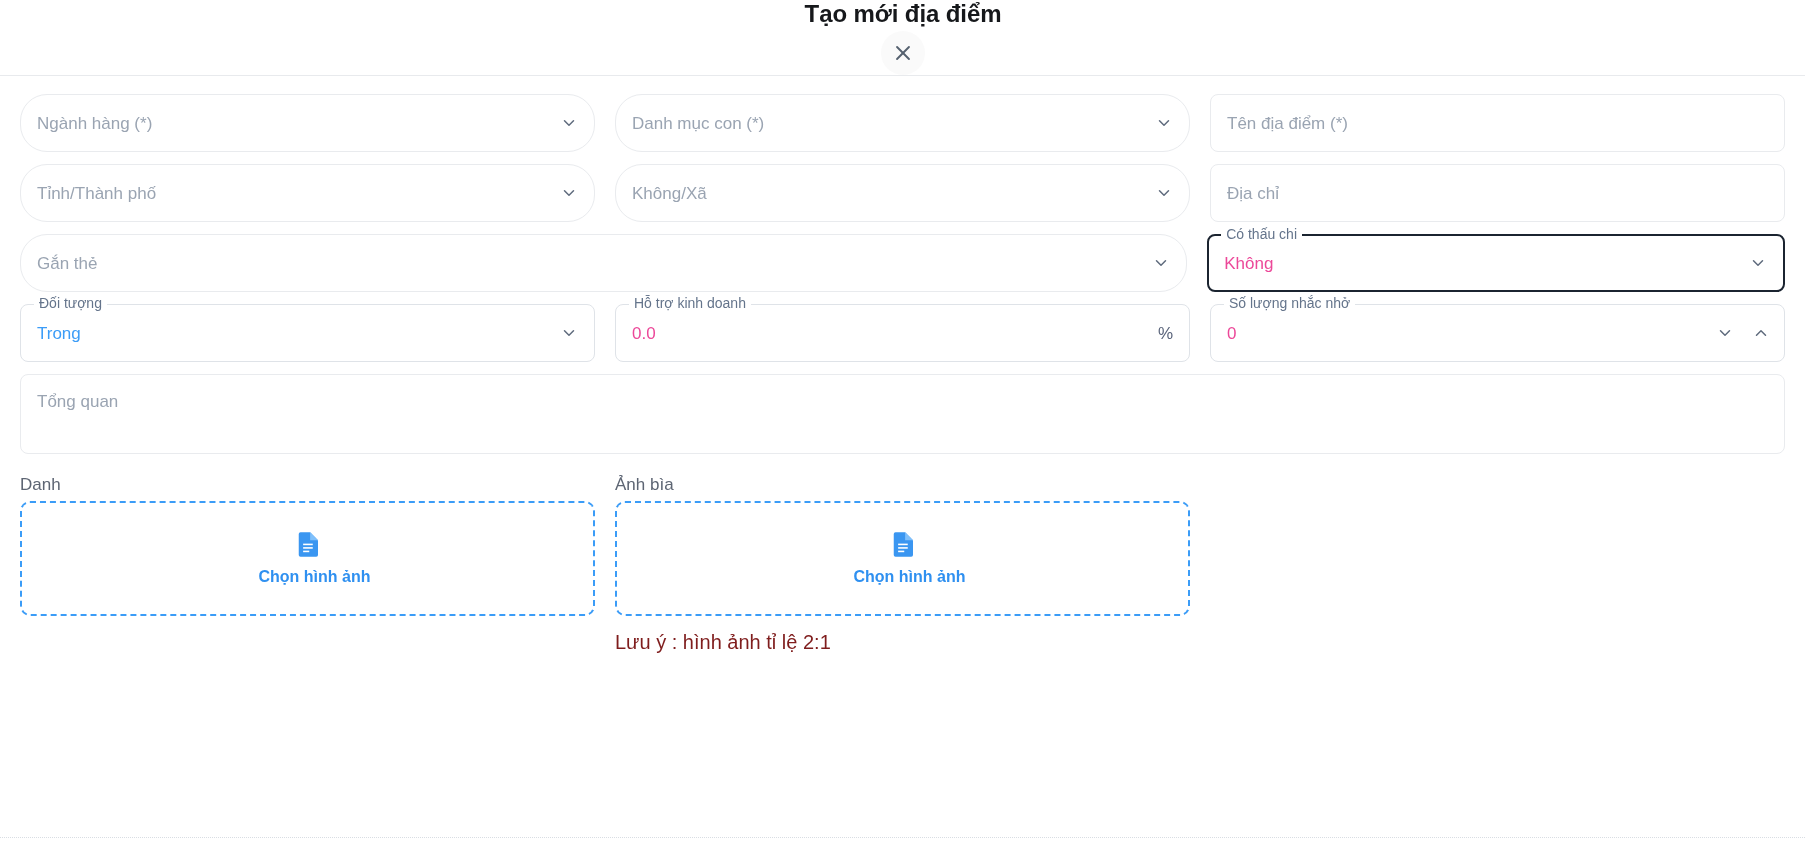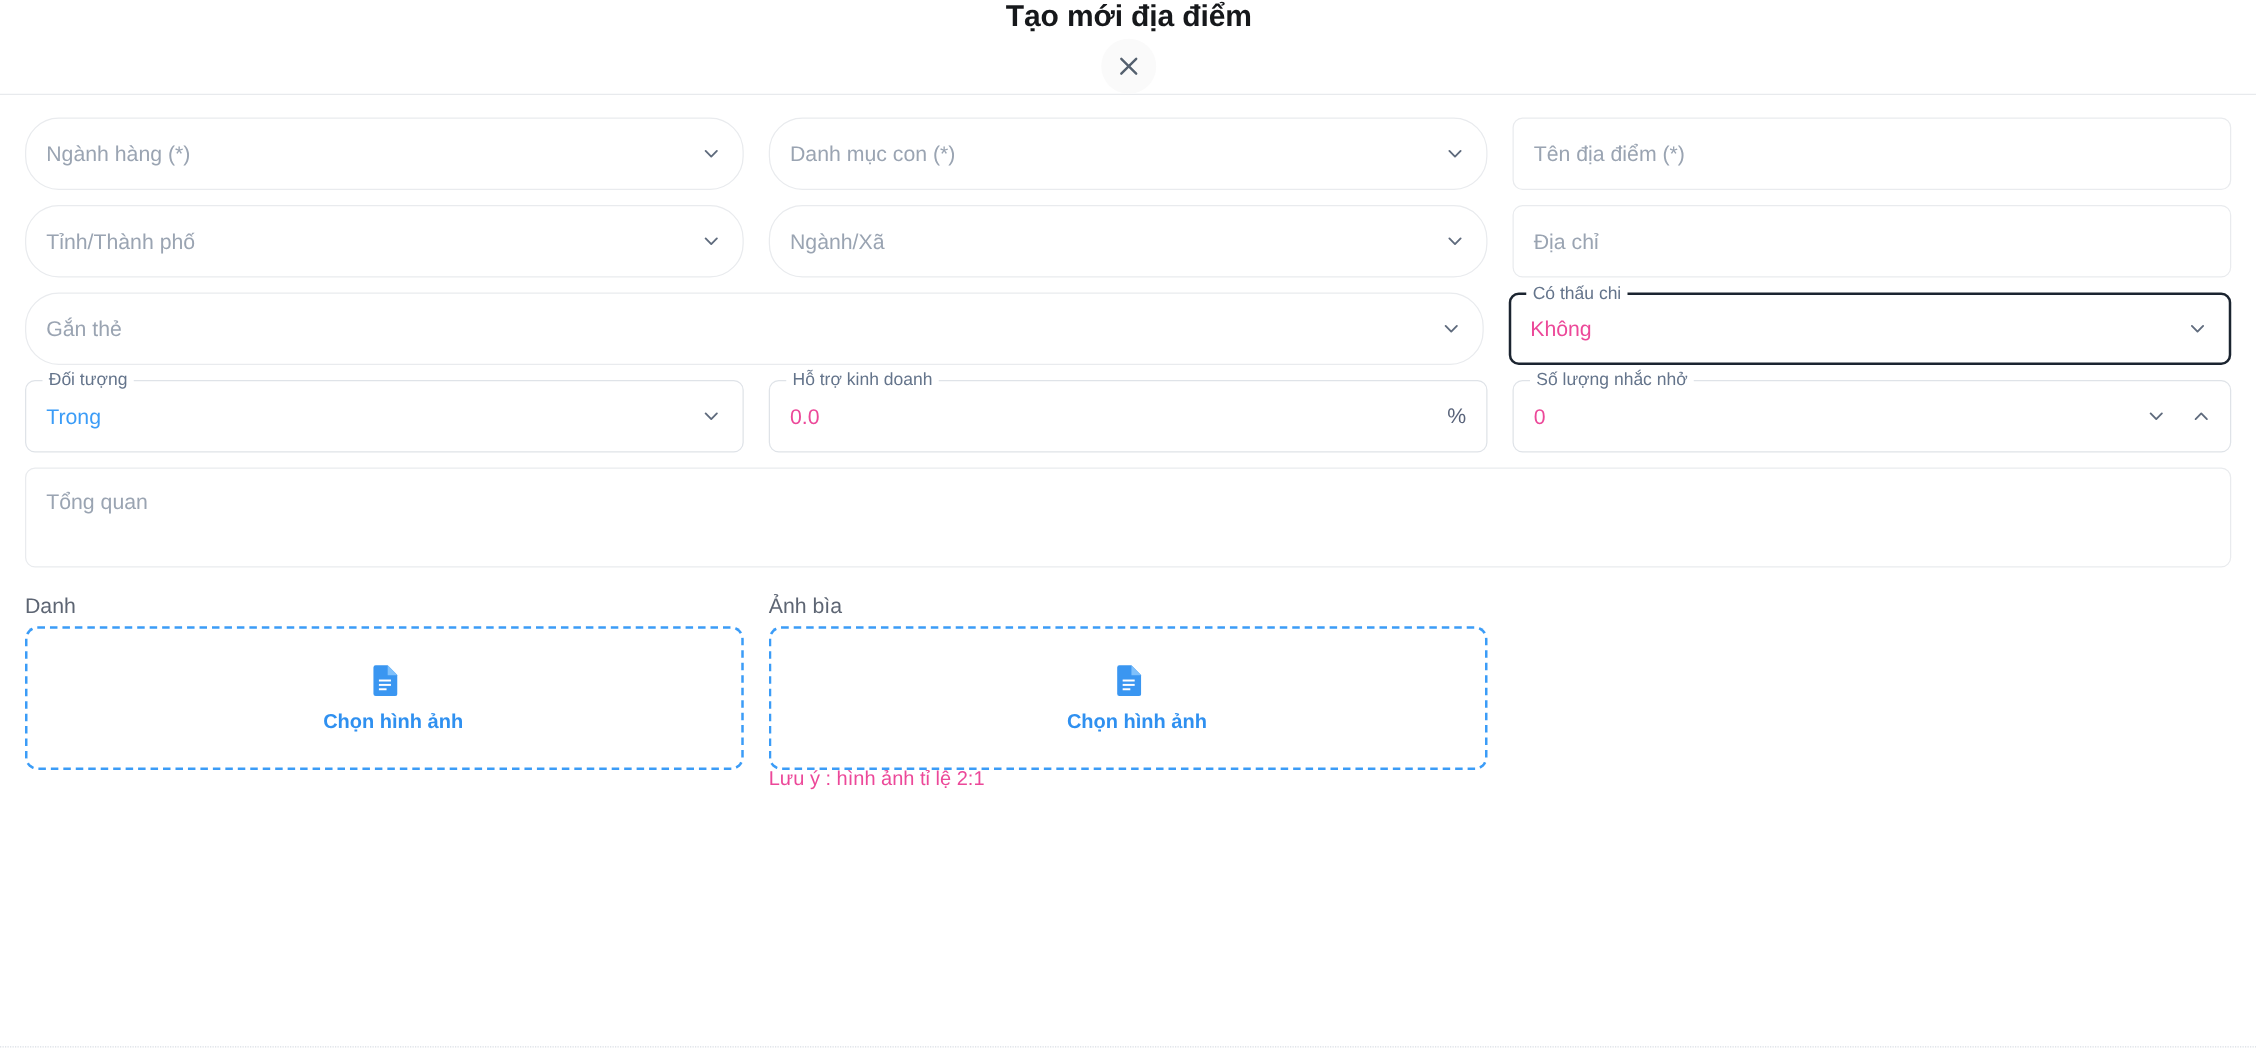--- a/index.html
+++ b/index.html
@@ -196,22 +196,23 @@
     background: #fff;
   }
   .dropzone-text {
     color: #2f90f0;
     font-size: 16px;
     font-weight: bold;
     line-height: 1;
     margin-left: 14px;
   }
   .note {
-    color: #ec4899;
-    font-size: 16px;
+    margin-top: 16px;
+    color: #7f1d1d;
+    font-size: 20px;
     line-height: 1;
   }
   .spacer-col { flex: 1 1 0; }
 
   
   .footer-divider {
     position: absolute;
     left: 0; right: 0;
     bottom: 8px;
     height: 1px;
@@ -271,21 +272,21 @@
           <span class="placeholder">Tỉnh/Thành phố</span>
           <span class="chev">
             <svg width="18" height="18" viewBox="0 0 24 24" fill="none" stroke="#5f6b7d" stroke-width="2" stroke-linecap="round" stroke-linejoin="round">
                 <polyline points="6 9 12 15 18 9"></polyline>
               </svg>
           </span>
         </div>
       </div>
       <div class="col">
         <div class="field select">
-          <span class="placeholder">Ngành/Xã</span>
+          <span class="placeholder">Không/Xã</span>
           <span class="chev">
             <svg width="18" height="18" viewBox="0 0 24 24" fill="none" stroke="#5f6b7d" stroke-width="2" stroke-linecap="round" stroke-linejoin="round">
                 <polyline points="6 9 12 15 18 9"></polyline>
               </svg>
           </span>
         </div>
       </div>
       <div class="col">
         <div class="field">
           <span class="placeholder">Địa chỉ</span>

